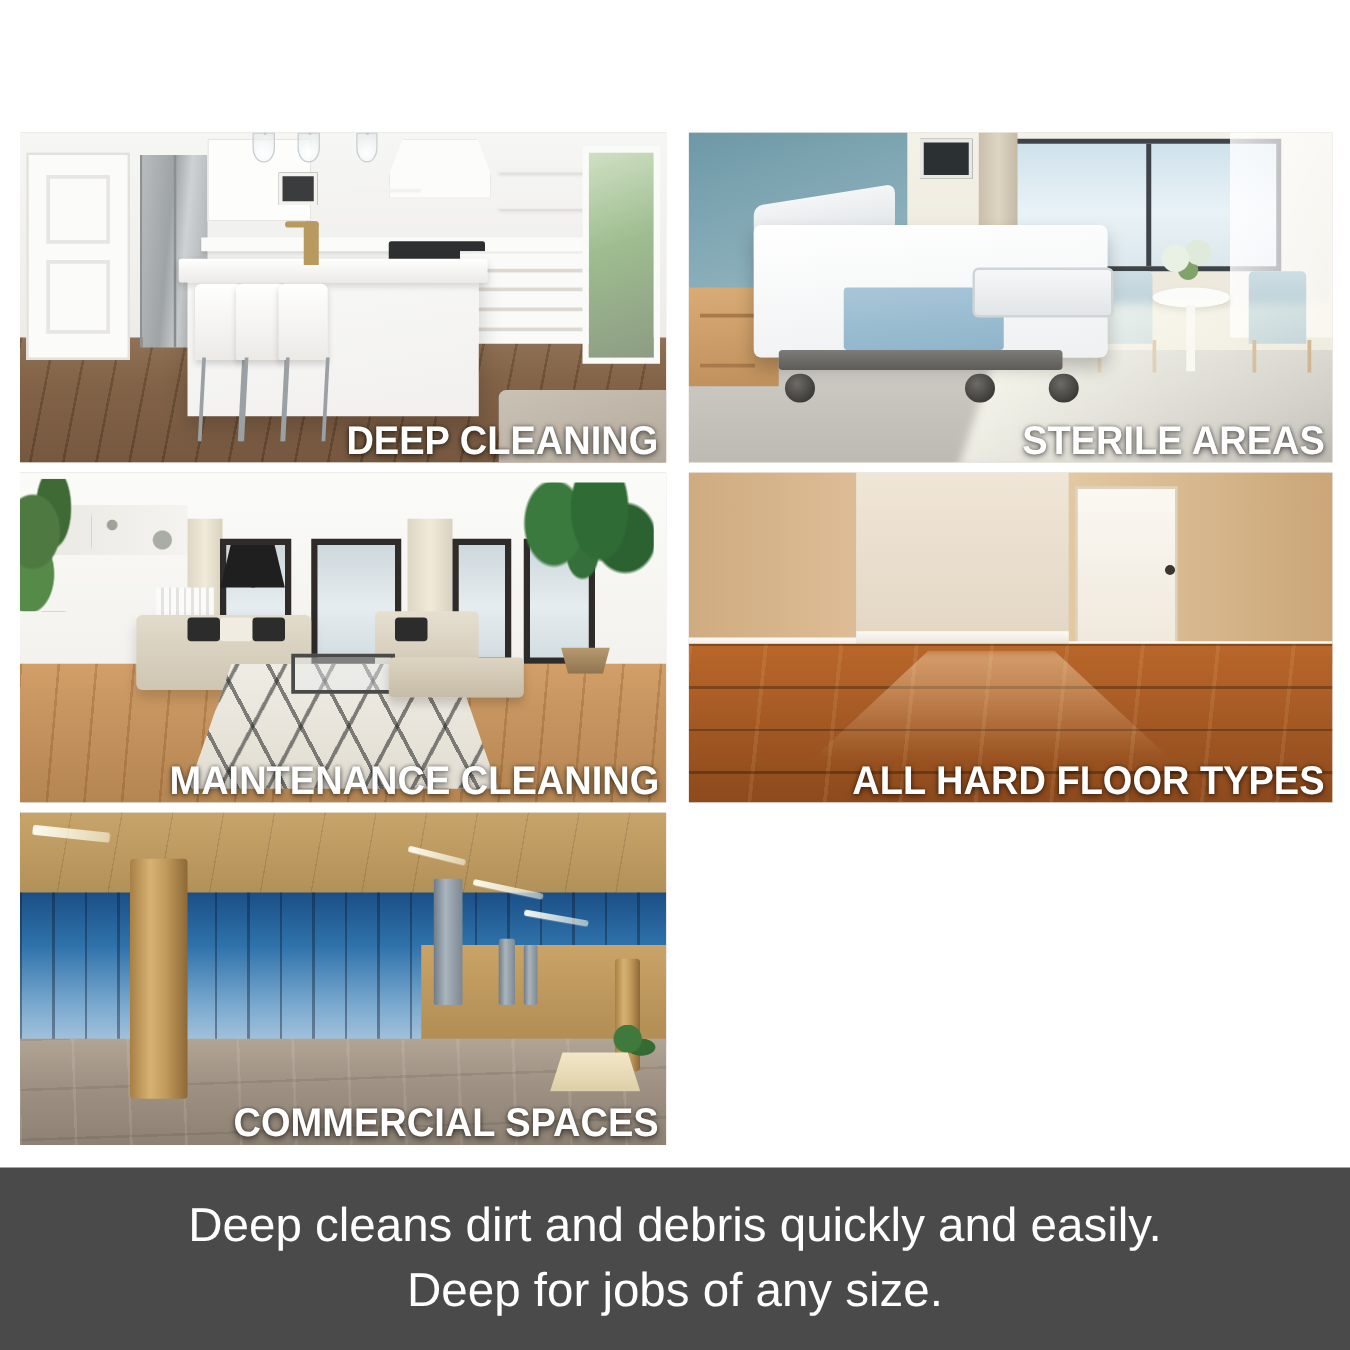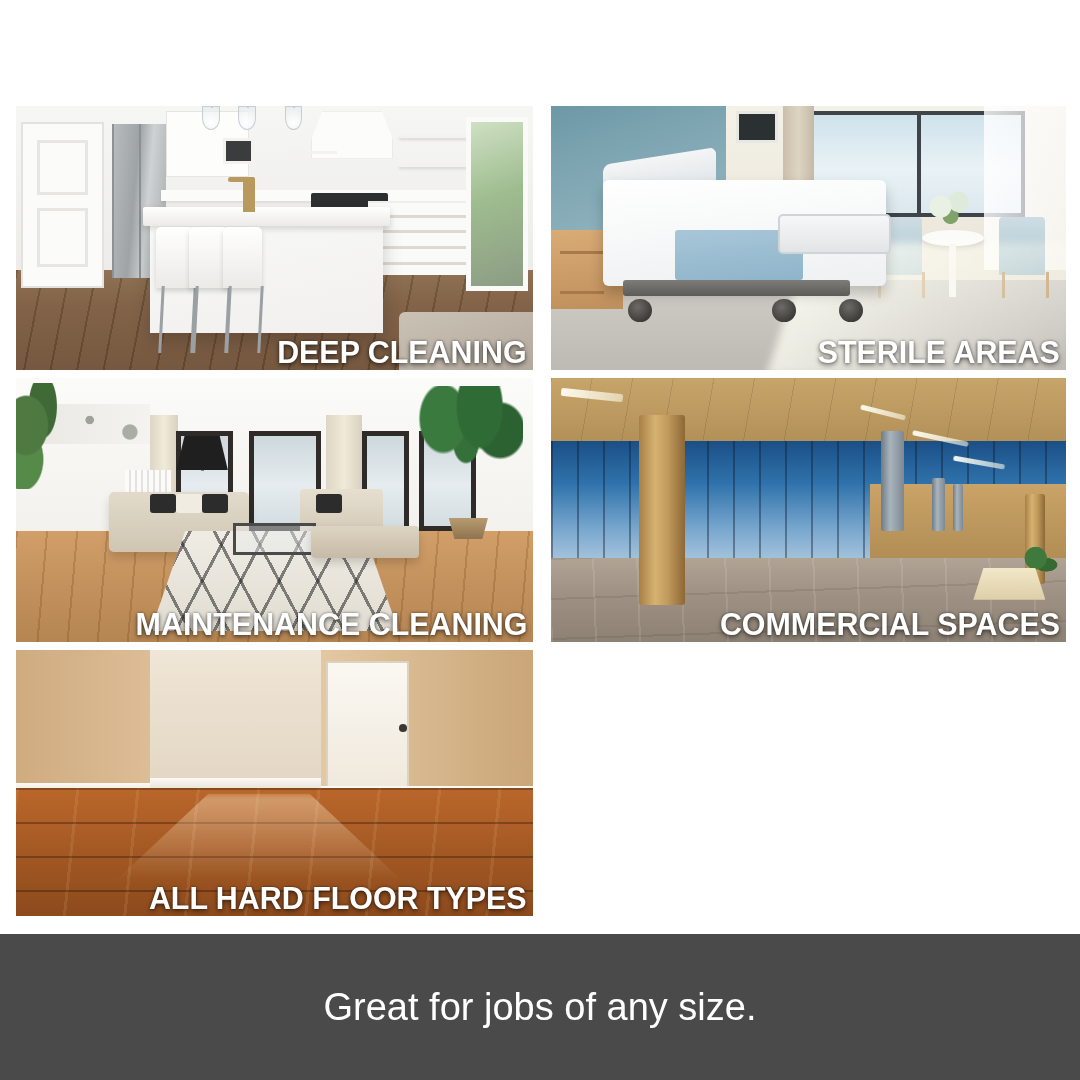--- a/index.html
+++ b/index.html
@@ -439,55 +439,56 @@
         <div class="l-table"></div>
         <div class="l-otto"></div>
         <div class="l-tree"></div>
         <div class="l-pot"></div>
       </div>
       <div class="caption">MAINTENANCE CLEANING</div>
     </div>
 
     <div class="cell">
       <div class="scene">
+        <div class="w-wallL"></div>
+        <div class="w-wallC"></div>
+        <div class="w-wallR"></div>
+        <div class="w-door"></div>
+        <div class="w-knob"></div>
+        <div class="w-base" style="left:0; width:26%"></div>
+        <div class="w-base" style="left:26%; width:33%; top:48%"></div>
+        <div class="w-base" style="left:59%; width:41%; top:51%"></div>
+        <div class="w-floor"></div>
+        <div class="w-gloss"></div>
+      </div>
+      <div class="caption">ALL HARD FLOOR TYPES</div>
+    </div>
+
+    <div class="cell">
+      <div class="scene">
         <div class="c-ceil"></div>
         <div class="c-glass"></div>
         <div class="c-farwall"></div>
         <div class="c-floor"></div>
         <div class="c-light" style="left:2%; top:5%; width:12%; height:3%; transform:rotate(6deg);"></div>
         <div class="c-light" style="left:60%; top:12%; width:9%; height:2%; transform:rotate(14deg);"></div>
         <div class="c-light" style="left:70%; top:22%; width:11%; height:2%; transform:rotate(12deg);"></div>
         <div class="c-light" style="left:78%; top:31%; width:10%; height:2%; transform:rotate(10deg);"></div>
         <div class="c-col-s" style="left:64%; top:20%; width:4.5%; height:38%;"></div>
         <div class="c-col-s" style="left:74%; top:38%; width:2.6%; height:20%;"></div>
         <div class="c-col-s" style="left:78%; top:40%; width:2%; height:18%;"></div>
         <div class="c-col" style="left:17%; top:14%; width:9%; height:72%;"></div>
         <div class="c-col" style="right:4%; top:44%; width:4%; height:34%;"></div>
         <div class="c-plant"></div>
         <div class="c-tbl"></div>
       </div>
       <div class="caption">COMMERCIAL SPACES</div>
     </div>
 
-    <div class="cell">
-      <div class="scene">
-        <div class="w-wallL"></div>
-        <div class="w-wallC"></div>
-        <div class="w-wallR"></div>
-        <div class="w-door"></div>
-        <div class="w-knob"></div>
-        <div class="w-base" style="left:0; width:26%"></div>
-        <div class="w-base" style="left:26%; width:33%; top:48%"></div>
-        <div class="w-base" style="left:59%; width:41%; top:51%"></div>
-        <div class="w-floor"></div>
-        <div class="w-gloss"></div>
-      </div>
-      <div class="caption">ALL HARD FLOOR TYPES</div>
-    </div>
-
 
   </div>
 
   <div class="footer-bar">
-    <div class="footer-line">Great for jobs of any size.</div>
+    <div class="footer-line">Deep cleans dirt and debris quickly and easily.</div>
+    <div class="footer-line">Deep for jobs of any size.</div>
   </div>
 
 </div>
 
 </body></html>

